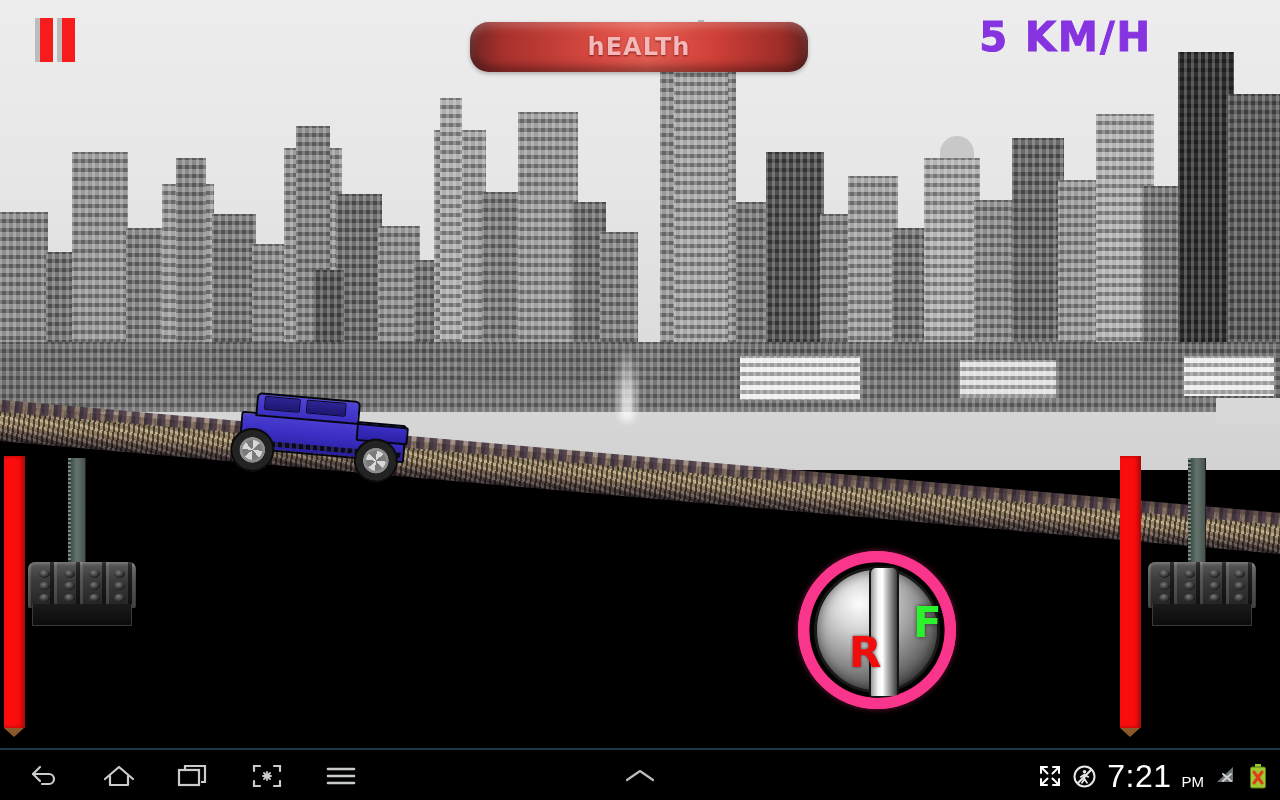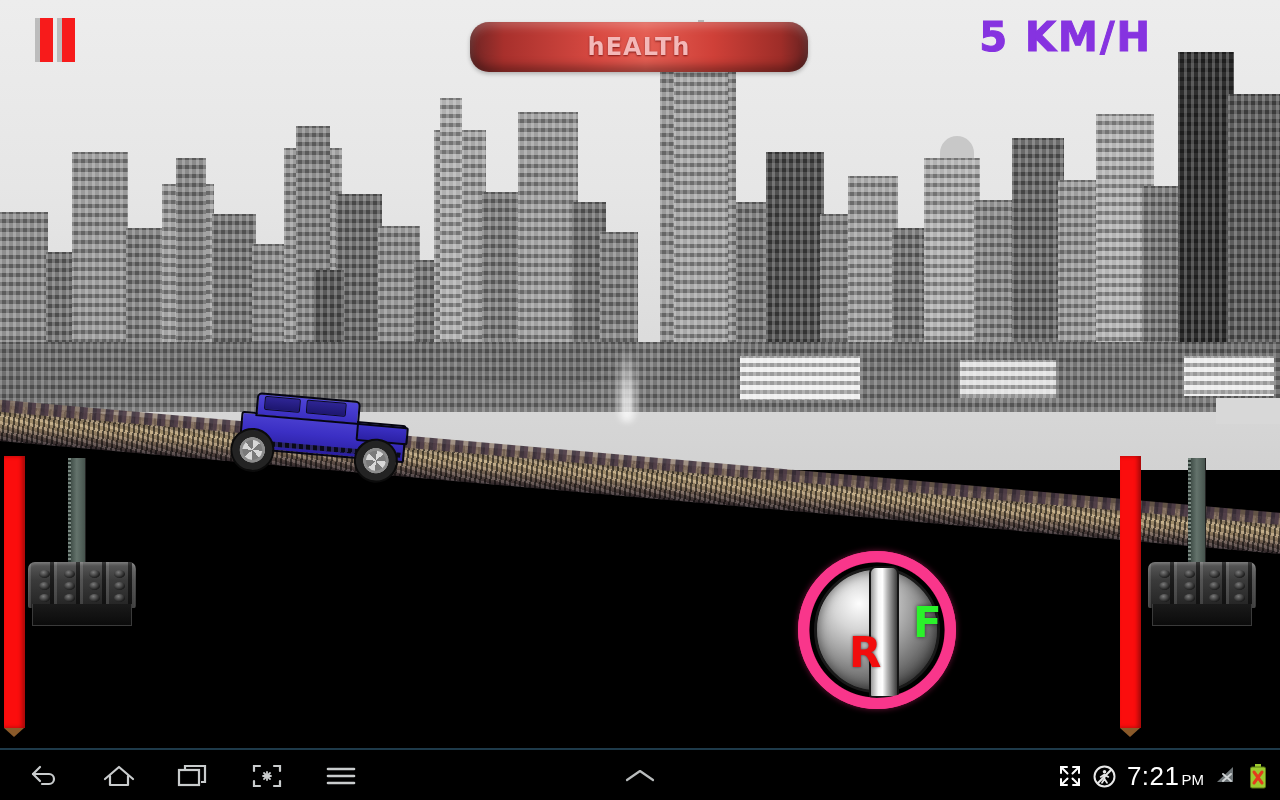--- a/index.html
+++ b/index.html
@@ -249,23 +249,23 @@
   #nav-menu{ left:304px; }
   #nav-expand-center{ left:603px; width:74px; }
 
   #status{
     position:absolute; right:8px; top:0; height:52px;
     display:flex; align-items:center; gap:10px; padding-right:4px;
   }
   .status-icon{ display:flex; align-items:center; cursor:pointer; }
   #clock{
     color:#fff; font-family:"Liberation Sans", sans-serif;
-    font-size:26px; letter-spacing:.5px;text-align:center;
-  }
-  #ampm{ color:#fff; font-size:15px; margin-left:2px; }
+    font-size:32px; letter-spacing:.5px;text-align:center;
+  }
+  #ampm{ color:#fff; font-size:15px; margin-left:10px; }
   .clock-group{ display:flex; align-items:baseline; }
 </style>
 </head>
 <body>
 
 <div id="screen">
 
   <div id="game">
 
     <div class="sky"></div>

